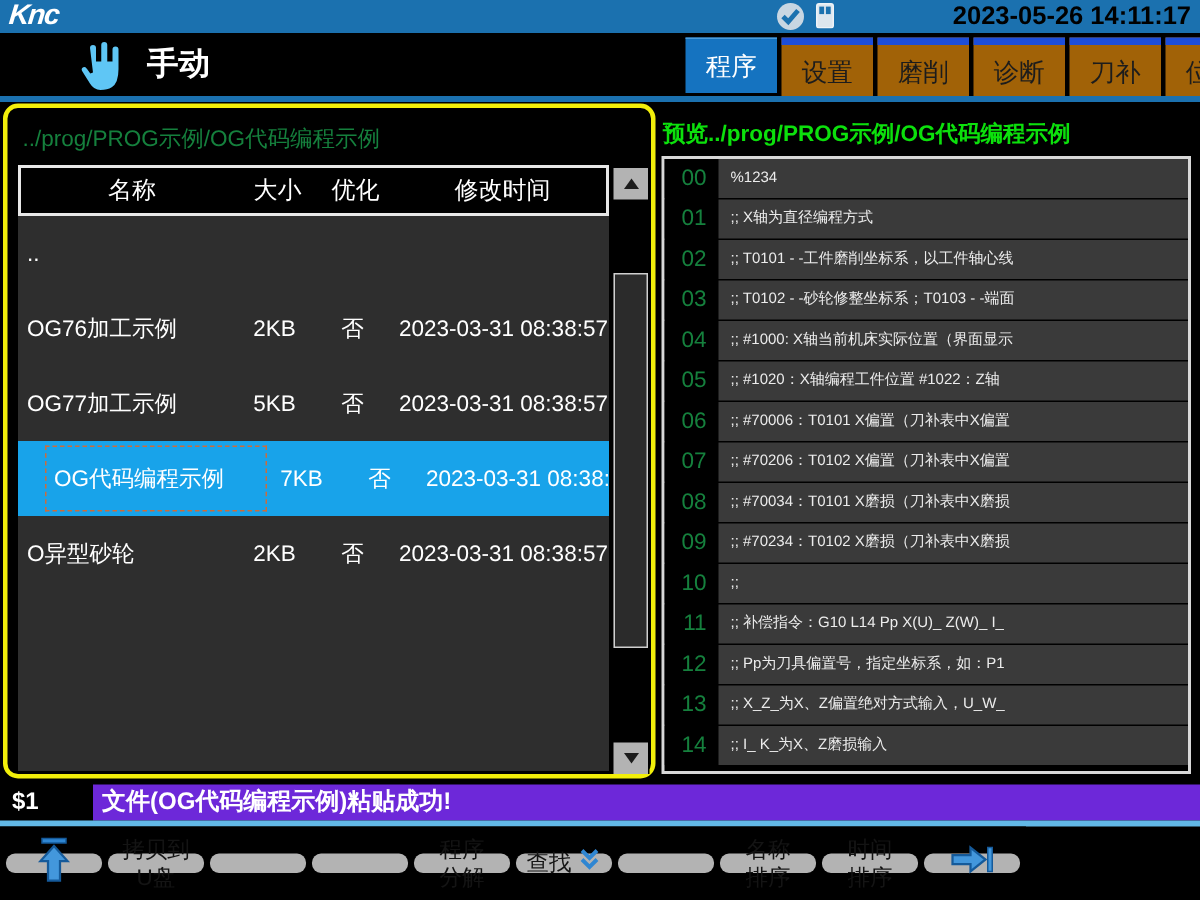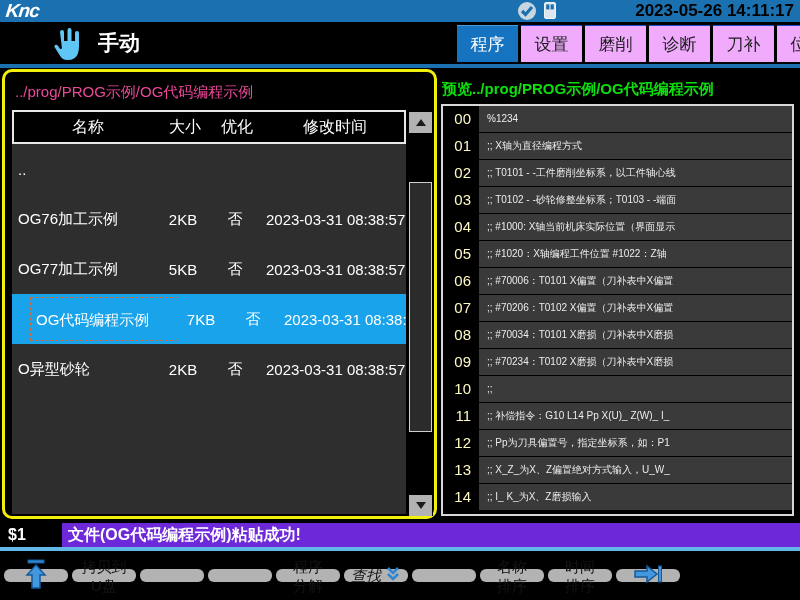--- a/index.html
+++ b/index.html
@@ -11,28 +11,28 @@
         letter-spacing:-1px;transform:skewX(-6deg);}
   .check-wrap{position:absolute;left:517px;top:1px;width:20px;height:20px;}
   .storage-wrap{position:absolute;left:544px;top:2px;width:12px;height:17px;}
   .datetime{position:absolute;right:6px;top:1px;color:#000000;font-weight:bold;font-size:17px;}
   
   .navbar{position:absolute;left:0;top:22px;width:800px;height:42px;background:#000;margin-left:40px;}
   .hand-wrap{position:absolute;left:10px;top:3px;width:34px;height:38px;}
   .mode{position:absolute;left:58px;top:0;height:42px;line-height:42px;color:#fff;
         font-size:21px;font-weight:bold;}
   .tabs{position:absolute;right:2px;top:3px;display:flex;gap:3px;}
-  .tab{width:61px;height:36px;background:#f0abfc;color:#1c1c1c;font-size:17px;
-       display:flex;align-items:center;justify-content:center;border-top:1px solid #1d4ed8;}
+  .tab{width:61px;height:36px;background:#a16207;color:#1c1c1c;font-size:17px;
+       display:flex;align-items:center;justify-content:center;border-top:5px solid #1d4ed8;}
   .tab.active{background:#1573c0;color:#fff;border-top:1px solid #4a9ad8;}
   .blue-strip{position:absolute;left:0;top:64px;width:800px;height:4px;background:#1b71af;}
   
   .file-panel{position:absolute;left:2px;top:69px;width:435px;height:450px;box-sizing:border-box;
               border:3px solid #f2ef0a;border-radius:10px;background:#000;}
-  .path{position:absolute;left:10px;top:11px;color:#ec4899;font-size:15px;text-align:center;}
+  .path{position:absolute;left:10px;top:11px;color:#15803d;font-size:15px;text-align:center;}
   .table-header{position:absolute;left:7px;top:38px;width:394px;height:34px;box-sizing:border-box;
                 border:2px solid #e8e8e8;background:#000;color:#fff;font-size:16px;
                 display:grid;grid-template-columns:148px 46px 58px 1fr;align-items:center;}
   .table-header div{text-align:center;}
   .file-list{position:absolute;left:7px;top:72px;width:394px;height:370px;background:#2e2e2e;overflow:hidden;}
   .file-row{height:50px;display:grid;grid-template-columns:148px 46px 58px 1fr;
             align-items:center;color:#fff;font-size:15px;}
   .file-row.selected{background:#18a3ea;padding-left:18px;}
   .cell-name{padding-left:6px;}
   .file-row.selected .cell-name{border:1px dashed #cd6c3a;height:44px;line-height:44px;
@@ -49,35 +49,35 @@
           border-bottom:7px solid #1c1c1c;}
   .tri-down{width:0;height:0;border-left:5px solid transparent;border-right:5px solid transparent;
           border-top:7px solid #1c1c1c;}
   .sthumb{position:absolute;left:1px;top:70px;width:21px;height:248px;background:#2b2b2b;
           border:1px solid #cfcfcf;}
   
   .preview-title{position:absolute;left:442px;top:80px;color:#0ce00c;font-size:15px;font-weight:bold;}
   .code-box{position:absolute;left:441px;top:104px;width:353px;height:412px;box-sizing:border-box;
             border:2px solid #d8d8d8;background:#000;overflow:hidden;}
   .code-line{display:grid;grid-template-columns:36px 1fr;height:26px;margin-bottom:1px;}
-  .line-no{color:#fef9c3;font-size:15px;line-height:26px;text-align:right;padding-right:8px;background:#000;}
+  .line-no{color:#15803d;font-size:15px;line-height:26px;text-align:right;padding-right:8px;background:#000;}
   .line-text{background:#3a3a3a;color:#ececec;font-size:10px;line-height:26px;padding-left:8px;
              white-space:nowrap;overflow:hidden;}
   
   .statusbar{position:absolute;left:0;top:523px;width:800px;height:24px;background:#000;}
   .channel{position:absolute;left:8px;top:0;color:#fff;font-weight:bold;font-size:16px;line-height:24px;}
   .message-box{position:absolute;left:62px;right:0;top:0;bottom:0;background:#6d28d9;}
   .message{padding-left:6px;color:#fff;font-weight:bold;font-size:16px;line-height:24px;white-space:nowrap;}
   .light-strip{position:absolute;left:0;top:547px;width:800px;height:4px;background:#62b8e6;}
   
   .toolbar{position:absolute;left:0;top:551px;width:684px;height:49px;box-sizing:border-box;
            display:flex;gap:4px;padding:18px 4px;background:#000;}
   .tbtn{flex:1;background:#b3b3b3;border-radius:6px;color:#141414;font-size:15px;line-height:19px;
         display:flex;flex-direction:column;align-items:center;justify-content:center;text-align:center;}
-  .tbtn .with-icon{display:flex;flex-direction:row;align-items:center;gap:4px;font-style:italic;}
+  .tbtn .with-icon{display:flex;flex-direction:row;align-items:center;gap:4px;}
 </style>
 </head>
 <body>
 
 <div class="screen">
 
   <div class="topbar">
     <div class="logo">Knc</div>
     <div class="check-wrap">
       <svg width="20" height="20" viewBox="0 0 20 20">

